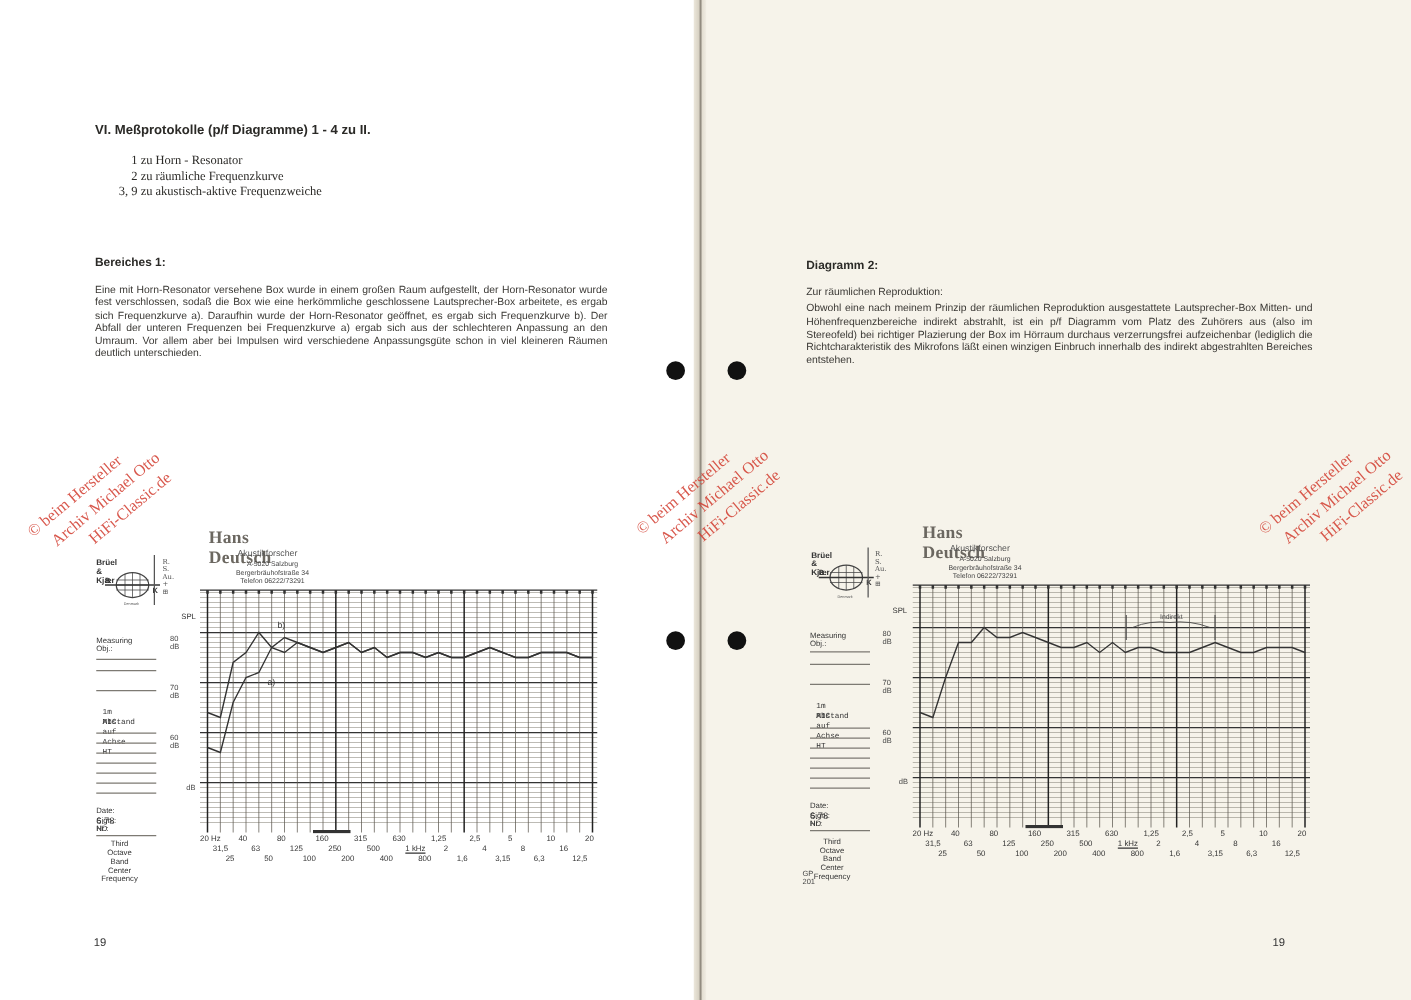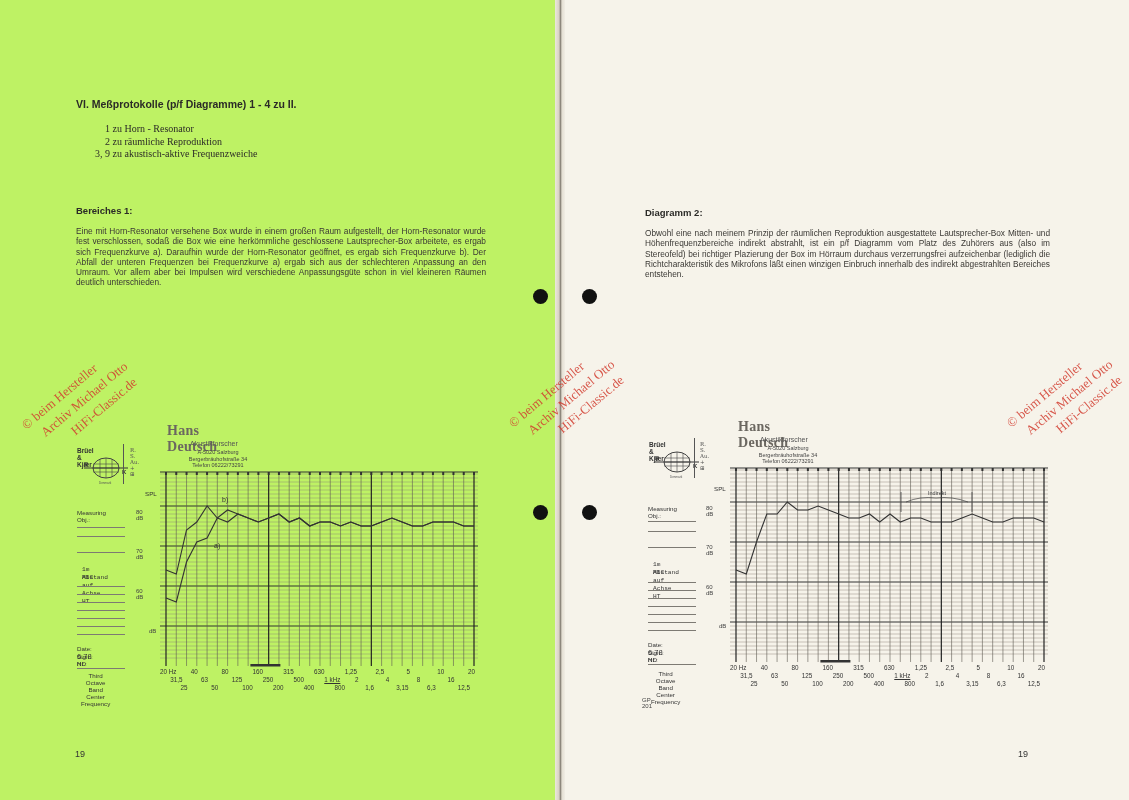--- a/index.html
+++ b/index.html
@@ -1,17 +1,17 @@
 <!DOCTYPE html>
 <html><head>
 <meta charset="utf-8">
 <style>
   html,body{margin:0;padding:0;}
   body{width:1129px;height:800px;background:#f3efe6;font-family:"Liberation Sans",sans-serif;color:#2b2a27;position:relative;overflow:hidden;}
-  .page{position:absolute;top:0;height:800px;background:#bef264;}
+  .page{position:absolute;top:0;height:800px;background:#ffffff;}
   .page.left{left:0;width:560px;}
   .page.right{left:560px;width:569px;background:#f6f3ea;}
   .spine{position:absolute;left:555px;top:0;width:10px;height:800px;background:linear-gradient(90deg,#ece7db 0%,#d8d2c4 40%,#8d877c 55%,#e4dfd3 70%,#f1ede4 100%);}
   .hole{position:absolute;width:15px;height:15px;border-radius:50%;background:#111;}
   .section-title{position:absolute;font-weight:bold;font-size:10.5px;color:#2b2a27;}
   .list{position:absolute;font-size:10px;line-height:12.5px;}
   .list .li{white-space:pre;}
   .para{position:absolute;font-size:8.3px;line-height:10.3px;text-align:justify;color:#3a3834;}
   .para p{margin:0 0 3px 0;}
   .pageno{position:absolute;font-size:9px;color:#333;}
@@ -35,21 +35,21 @@
   svg text{font-family:"Liberation Sans",sans-serif;}
 </style>
 </head>
 <body>
 
 <div class="page left">
   <div class="section-title" style="left:76px;top:98px;">VI. Meßprotokolle (p/f Diagramme) 1 - 4 zu II.</div>
 
   <div class="list" style="left:88px;top:123px;font-family:Liberation Serif, serif;">
     <div class="li"><span style="display:inline-block;width:22px;text-align:right;">1</span> <span>zu Horn - Resonator</span></div>
-    <div class="li"><span style="display:inline-block;width:22px;text-align:right;">2</span> <span>zu räumliche Reproduktion</span></div>
+    <div class="li"><span style="display:inline-block;width:22px;text-align:right;">2</span> <span>zu räumliche Frequenzkurve</span></div>
     <div class="li"><span style="display:inline-block;width:22px;text-align:right;">3, 9</span> <span>zu akustisch-aktive Frequenzweiche</span></div>
   </div>
 
   <div class="section-title" style="left:76px;top:205px;font-size:9.5px;">Bereiches 1:</div>
 
   <div class="para" style="left:76px;top:226px;width:410px;">
     <p>Eine mit Horn-Resonator versehene Box wurde in einem großen Raum aufgestellt, der Horn-Resonator wurde fest verschlossen, sodaß die Box wie eine herkömmliche geschlossene Lautsprecher-Box arbeitete, es ergab sich Frequenzkurve a). Daraufhin wurde der Horn-Resonator geöffnet, es ergab sich Frequenzkurve b). Der Abfall der unteren Frequenzen bei Frequenzkurve a) ergab sich aus der schlechteren Anpassung an den Umraum. Vor allem aber bei Impulsen wird verschiedene Anpassungsgüte schon in viel kleineren Räumen deutlich unterschieden.</p>
   </div>
 
   <div class="watermark" style="left:18px;top:420px;">
@@ -267,20 +267,21 @@
   </div>
 
   <div class="pageno" style="left:75px;top:749px;">19</div>
 </div>
 
 <div class="spine"></div>
 
 <div class="page right" style="left:565px;width:644px;">
   <div class="section-title" style="left:80px;top:207px;font-size:9.5px;">Diagramm 2:</div>
   <div class="para" style="left:80px;top:228px;width:405px;">
+    <p>Zur räumlichen Reproduktion:</p>
     <p style="margin-bottom:0;">Obwohl eine nach meinem Prinzip der räumlichen Reproduktion ausgestattete Lautsprecher-Box Mitten- und Höhenfrequenzbereiche indirekt abstrahlt, ist ein p/f Diagramm vom Platz des Zuhörers aus (also im Stereofeld) bei richtiger Plazierung der Box im Hörraum durchaus verzerrungsfrei aufzeichenbar (lediglich die Richtcharakteristik des Mikrofons läßt einen winzigen Einbruch innerhalb des indirekt abgestrahlten Bereiches entstehen.</p>
   </div>
 
   <div class="watermark" style="left:438px;top:418px;">
     <span class="wm-line">© beim Hersteller</span>
     <span class="wm-line" style="margin-left:10px;">Archiv Michael Otto</span>
     <span class="wm-line" style="margin-left:34px;">HiFi-Classic.de</span>
   </div>
 
   <div class="pageno" style="left:1018px;top:749px;margin-left:-565px;">19</div>

